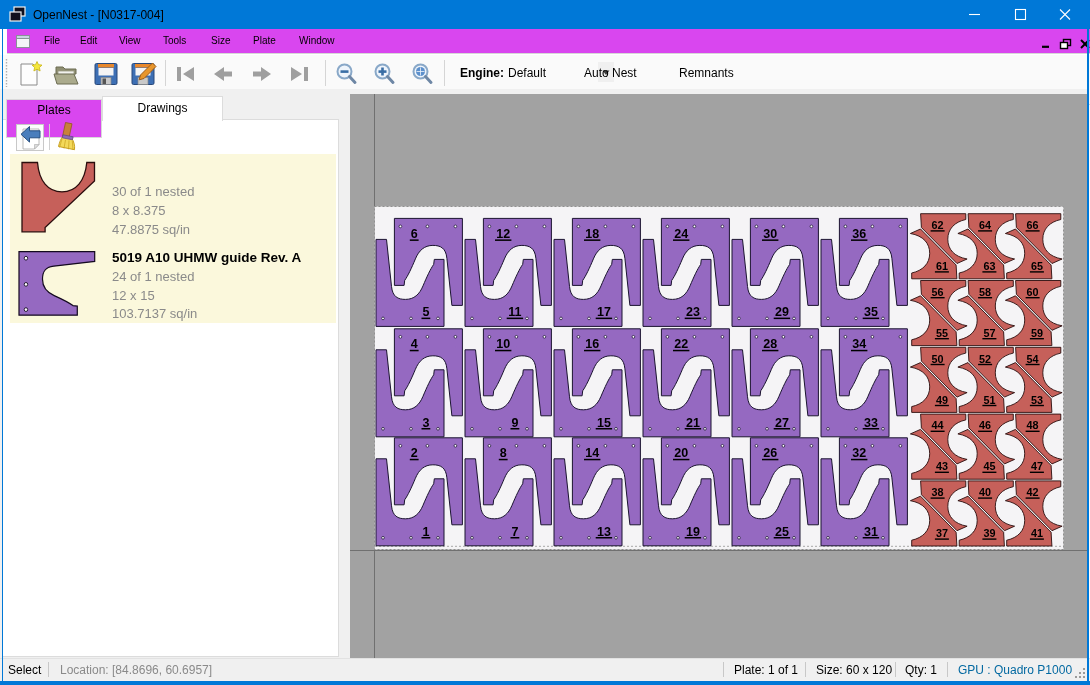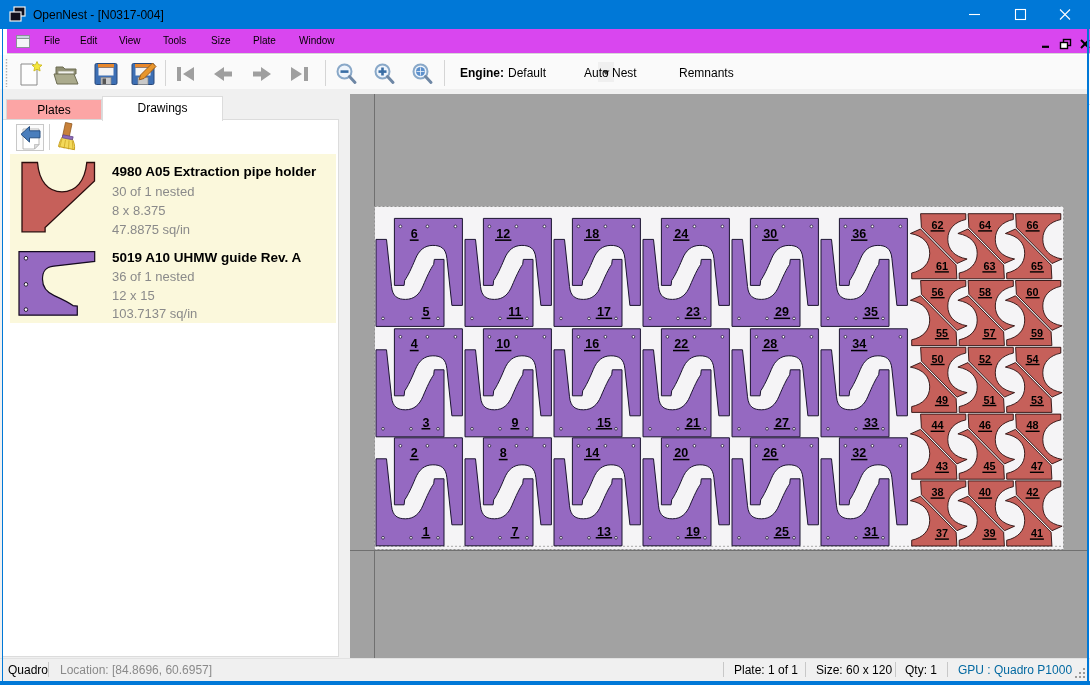--- a/index.html
+++ b/index.html
@@ -124,21 +124,21 @@
 <span style="position:absolute;left:508px;top:11px">Default</span>
 <svg width="16" height="20" viewBox="0 0 16 20" style="position:absolute;left:598px;top:7px">
       <rect x="0" y="0" width="16" height="20" fill="#f0f0f0"></rect>
       <path d="M4.5,8.5 h7 l-3.5,4.5 Z" fill="#404040"></path>
     </svg>
 <span style="position:absolute;left:584px;top:11px">Auto Nest</span>
 <span style="position:absolute;left:679px;top:11px">Remnants</span>
 </div>
 <div class="abs" id="lp">
 <div id="lpcontent"></div>
-<div class="tab" style="left:6px;top:10px;width:96px;height:21px;background:#fca5a5;border:1px solid #d9d9d9;line-height:21px">Plates</div>
+<div class="tab" style="left:6px;top:10px;width:96px;height:39px;background:#d946ef;border:1px solid #d9d9d9;line-height:21px">Plates</div>
 <div class="tab" style="left:102px;top:7px;width:121px;height:25px;background:#fff;border:1px solid #dcdcdc;border-bottom:none;line-height:23px">Drawings</div>
 <svg width="120" height="34" viewBox="0 120 120 34" style="position:absolute;left:0;top:31px">
 <rect x="16.5" y="124.5" width="27" height="26" fill="#fcfcfc" stroke="#c8c8c8" stroke-width="1"></rect>
 <path d="M23,129 H39 V144.5 L34.5,149 H23 Z" fill="#fff" stroke="#aaa" stroke-width="0.8"></path>
 <path d="M39,144.5 L34.5,149 V144.5 Z" fill="#ddd" stroke="#aaa" stroke-width="0.6"></path>
 <path d="M40,134.2 v-3.4 l-10.5,0 0,-4.3 -8.5,7.8 8.5,7.8 0,-4.3 10.5,0 v-3.6 Z" fill="#4a7ebc" stroke="#274f80" stroke-width="1"></path>
 <line x1="49.5" y1="124" x2="49.5" y2="150" stroke="#d0d0d0" stroke-width="1"></line>
 <g>
 <path d="M65.5,122.5 l6.5,1.3 -3,14 -6.5,-1.3 Z" fill="#c8813a" stroke="#91581e" stroke-width="0.8"></path>
 <path d="M63,136 l8.5,1.7 c2.5,4 3.5,8 3,12 l-16,-3.2 c1,-4.5 2.5,-8 4.5,-10.5 Z" fill="#f3d95a" stroke="#c8a020" stroke-width="1"></path>
@@ -154,26 +154,25 @@
 <div style="position:absolute;left:10px;top:65px;width:326px;height:169px;background:#fbf8dc"></div>
 <svg width="337" height="505" viewBox="0 153 337 505" style="position:absolute;left:0;top:64px">
 <path d="M22,162.5 H37.5 C39,181 48,191.8 62,191.8 C76,191.8 85,181 86.8,162.5 L94.5,162.5 V181 L45.1,227.5 L45.1,231.8 L22,231.8 Z" fill="#c6605a" stroke="#2a0d0d" stroke-width="1.3"></path>
 <g transform="translate(19,315.2) scale(0.87,0.934) rotate(-90)">
         <path d="M0,0 H68 V87 H57.5 L52.5,40 C51.5,29.5 46,27 38.5,27 C30,27 24.5,32 21,40.5 C17,50 13.5,57.5 10.3,62 L9.7,67 H0 Z" fill="#9569c1" stroke="#140a20" stroke-width="1.4"></path>
 <circle cx="6" cy="8" r="2" fill="#fff" stroke="#140a20" stroke-width="1"></circle>
 <circle cx="33" cy="8" r="2" fill="#fff" stroke="#140a20" stroke-width="1"></circle>
 <circle cx="61" cy="8" r="2" fill="#fff" stroke="#140a20" stroke-width="1"></circle>
       </g>
 </svg>
-<div style="position:absolute;left:112px;top:74.5px" class="itemtitle">4980 A05 Extraction pipe holder</div>
 <div style="position:absolute;left:112px;top:95px" class="itemline">30 of 1 nested</div>
 <div style="position:absolute;left:112px;top:114px" class="itemline">8 x 8.375</div>
 <div style="position:absolute;left:112px;top:133px" class="itemline">47.8875 sq/in</div>
 <div style="position:absolute;left:112px;top:160.5px" class="itemtitle">5019 A10 UHMW guide Rev. A</div>
-<div style="position:absolute;left:112px;top:180px" class="itemline">36 of 1 nested</div>
+<div style="position:absolute;left:112px;top:180px" class="itemline">24 of 1 nested</div>
 <div style="position:absolute;left:112px;top:199px" class="itemline">12 x 15</div>
 <div style="position:absolute;left:112px;top:217px" class="itemline">103.7137 sq/in</div>
 </div>
 <div class="abs" id="canvas">
 <svg width="738" height="569" viewBox="350 89 738 569" font-family="Liberation Sans, sans-serif">
 <rect x="350" y="89" width="738" height="569" fill="#a2a2a2"></rect>
 <rect x="350" y="89" width="738" height="5" fill="#f0f0f0"></rect>
 <defs>
 <g id="pp">
           <path d="M0,0 H68 V87 H57.5 L52.5,40 C51.5,29.5 46,27 38.5,27 C30,27 24.5,32 21,40.5 C17,50 13.5,57.5 10.3,62 L9.7,67 H0 Z" fill="#9569c1" stroke="#1b1430" stroke-width="1.0"></path>
@@ -358,21 +357,21 @@
 <text x="989.4" y="537.1" font-size="10.8" font-weight="bold" text-anchor="middle" fill="#000">39</text>
 <rect x="982.4" y="538.4" width="14.0" height="1.4" fill="#000"></rect>
 <use href="#rt" x="1015.6" y="480.9"></use>
 <text x="1032.6" y="496.09999999999997" font-size="10.8" font-weight="bold" text-anchor="middle" fill="#000">42</text>
 <rect x="1025.6" y="497.4" width="14.0" height="1.4" fill="#000"></rect>
 <text x="1036.9" y="537.1" font-size="10.8" font-weight="bold" text-anchor="middle" fill="#000">41</text>
 <rect x="1029.9" y="538.4" width="14.0" height="1.4" fill="#000"></rect>
 </svg>
 </div>
 <div class="abs" id="statusbar">
-<span style="left:8px">Quadro</span>
+<span style="left:8px">Select</span>
 <span style="left:60px" class="gray">Location: [84.8696, 60.6957]</span>
 <span style="left:734px">Plate: 1 of 1</span>
 <span style="left:816px">Size: 60 x 120</span>
 <span style="left:905px">Qty: 1</span>
 <span style="left:958px;color:#0369a1">GPU : Quadro P1000</span>
 <svg width="12" height="12" viewBox="0 0 12 12" style="position:absolute;right:3px;top:9px">
       <g fill="#9a9a9a">
         <rect x="8" y="8" width="2" height="2"></rect>
         <rect x="8" y="4" width="2" height="2"></rect>
         <rect x="4" y="8" width="2" height="2"></rect>

